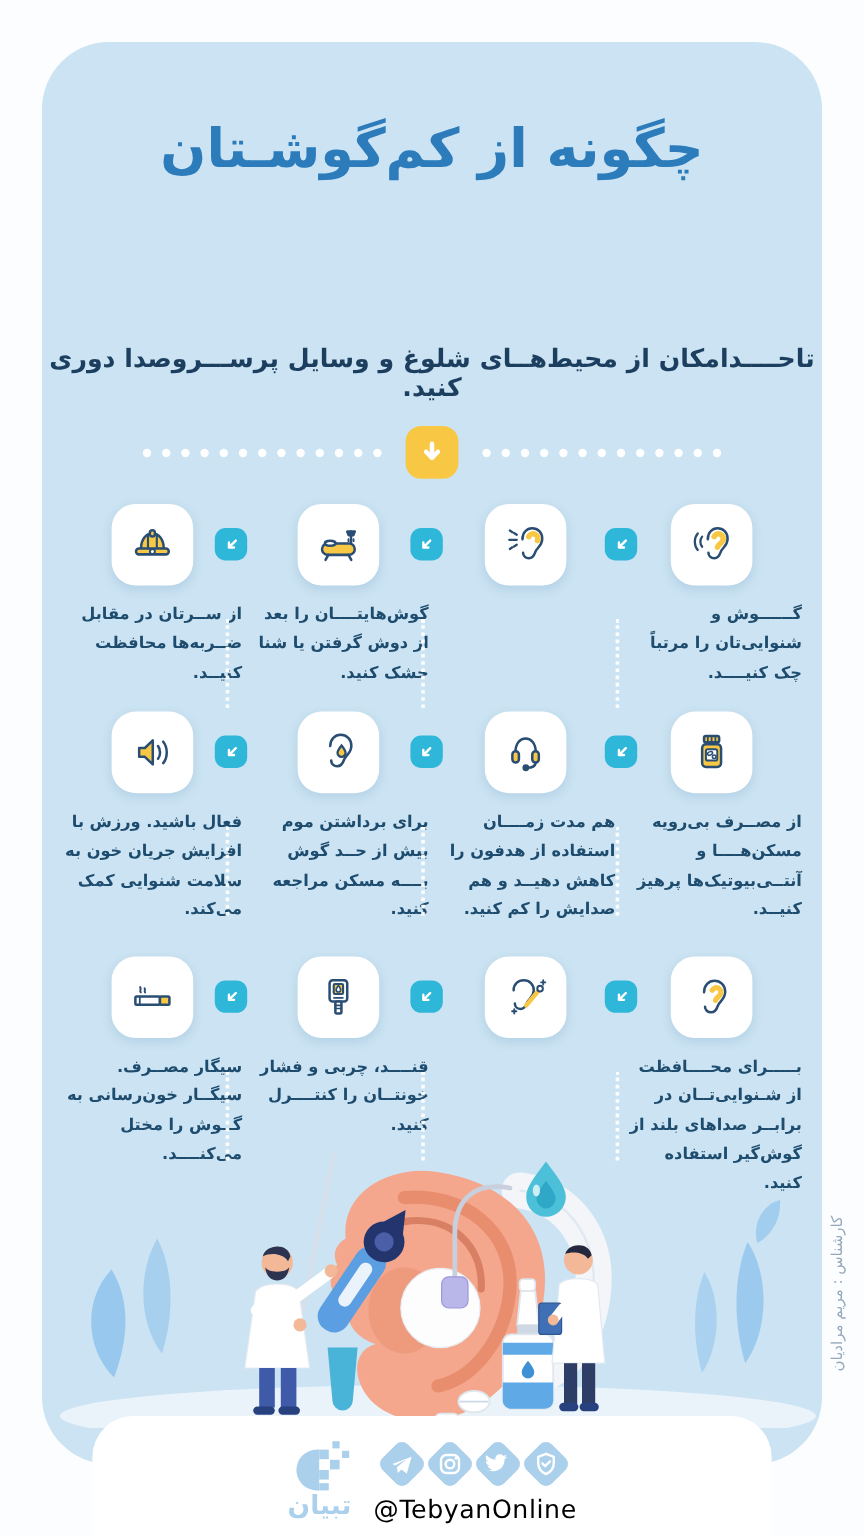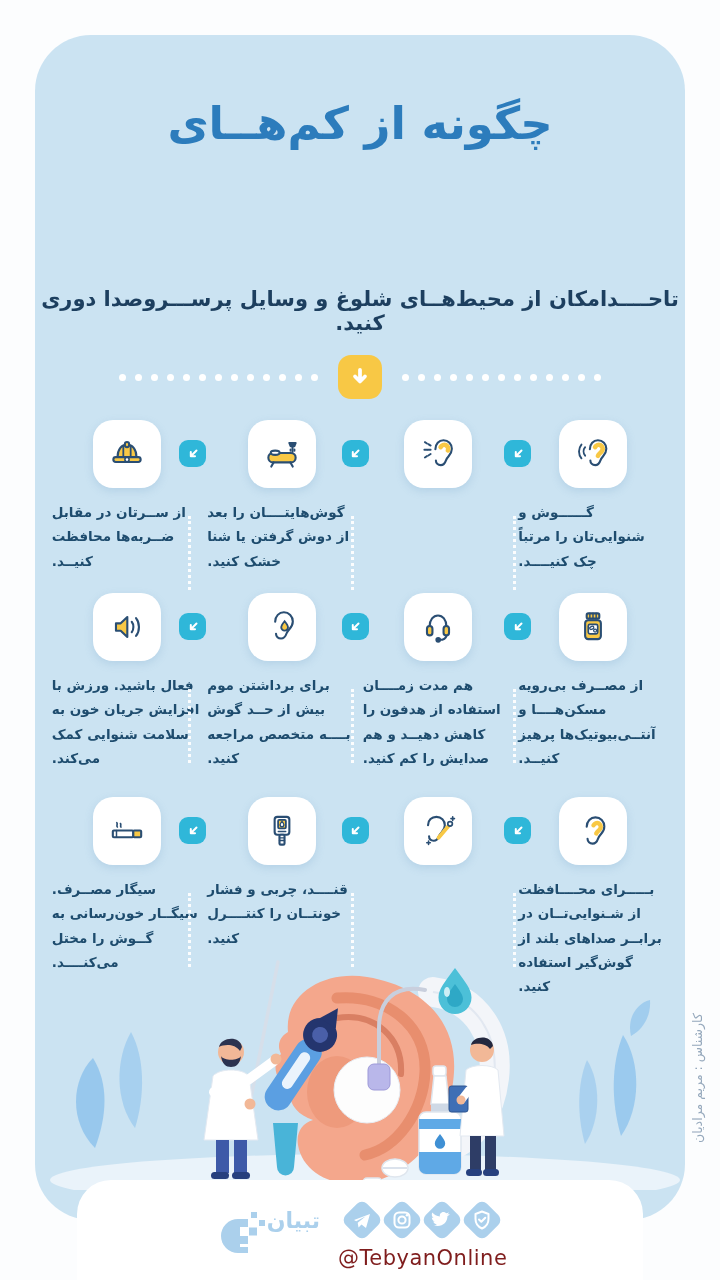--- a/index.html
+++ b/index.html
@@ -9,40 +9,40 @@
   .title{position:absolute;top:55px;left:0;width:100%;text-align:center;color:#2c7cbc;font-weight:bold;font-size:45px;line-height:1.5}
   .subtitle{position:absolute;top:252px;left:0;width:100%;text-align:center;color:#1d3f5f;font-weight:bold;font-size:21px}
   .divider{position:absolute;top:318px;left:0;width:100%;height:48px;display:flex;align-items:center;justify-content:center;gap:20px}
   .dots{display:flex;gap:9px}
   .dot{width:7px;height:7px;border-radius:50%;background:#fff}
   .arrow-box{width:44px;height:44px;border-radius:13px;background:#f8c845;display:flex;align-items:center;justify-content:center;flex:0 0 auto}
   .row{position:absolute;left:0;width:100%;display:grid;grid-template-columns:repeat(4,1fr);padding:0 14px}
   .row1{top:385px}.row2{top:558px}.row3{top:762px}
   .cell{display:flex;flex-direction:column;align-items:center}
   .tile{width:68px;height:68px;background:#fff;border-radius:20px;display:flex;align-items:center;justify-content:center;box-shadow:0 3px 8px rgba(100,150,190,.22)}
-  .cell p{margin-top:12px;width:150px;text-align:left;font-size:13.5px;font-weight:bold;color:#1e4c6e;line-height:1.8}
+  .cell p{margin-top:12px;width:150px;text-align:right;font-size:13.5px;font-weight:bold;color:#1e4c6e;line-height:1.8}
   .badge{position:absolute;top:20px;width:27px;height:27px;border-radius:9px;background:#2fb7d9;display:flex;align-items:center;justify-content:center}
   .vsep{position:absolute;top:96px;height:74px;border-right:3px dotted #ffffff;opacity:.95}
   .b1{left:22.2%}.b2{left:47.2%}.b3{left:72.2%}
   .s1{left:23.6%}.s2{left:48.6%}.s3{left:73.6%}
   .illustration{position:absolute;top:905px;left:0;width:650px;height:250px}
   .credit{position:absolute;left:590px;top:1068px;width:220px;height:20px;text-align:center;color:#95a8bc;font-size:12.5px;transform:rotate(-90deg)}
   .footer{position:absolute;left:77px;top:1180px;width:566px;height:100px;background:#ffffff;border-radius:34px 34px 0 0;display:flex;align-items:center;justify-content:center;gap:18px;direction:ltr}
-  .logo-col{display:flex;flex-direction:row;margin-top:6px}
+  .logo-col{display:flex;flex-direction:column;align-items:center;margin-top:6px}
   .logo-word{color:#abd0ec;font-weight:bold;font-size:22px;margin-top:-2px}
   .social-col{display:flex;flex-direction:column;align-items:center;margin-top:8px}
-  .handle{color:#7f1d1d;font-size:21px;margin-top:2px;letter-spacing:.5px}
+  .handle{color:#000000;font-size:21px;margin-top:2px;letter-spacing:.5px}
 </style>
 </head>
 <body>
 
 <div class="card">
 
   <div class="title">
-    <div>چگونه از کم‌هــای</div>
+    <div>چگونه از کم‌گوشـتان</div>
   </div>
 
   <div class="subtitle">تاحــــدامکان از محیط‌هــای شلوغ و وسایل پرســـروصدا دوری کنید.</div>
 
   <div class="divider">
     <span class="dots">
       <i class="dot"></i>
         <i class="dot"></i>
         <i class="dot"></i>
         <i class="dot"></i>
@@ -195,21 +195,21 @@
       <p>هم مدت زمــــان استفاده از هدفون را کاهش دهیــد و هم صدایش را کم کنید.</p>
     </div>
 
     <div class="cell">
       <span class="tile">
         <svg width="42" height="42" viewBox="0 0 40 40" fill="none" stroke="#2a4e73" stroke-width="2" stroke-linecap="round">
           <path d="M13.5 15c0-5.5 3.8-9 8.3-9 4.8 0 8.5 3.7 8.5 8.7 0 6-4.5 7.3-6 11.5-1 3-2.7 4.8-5.2 4.8-2.8 0-4.8-1.9-4.8-4.5" fill="#fff"></path>
           <path d="M22.5 14.5c2.2 2.7 3.2 4.2 3.2 5.8a3.2 3.2 0 1 1-6.4 0c0-1.6 1-3.1 3.2-5.8z" fill="#f8c845" stroke-width="1.8"></path>
         </svg>
       </span>
-      <p>برای برداشتن موم بیش از حــد گوش بــــه متخصص مراجعه کنید.</p>
+      <p>برای برداشتن موم بیش از حــد گوش بــــه مسکن مراجعه کنید.</p>
     </div>
 
     <div class="cell">
       <span class="tile">
         <svg width="42" height="42" viewBox="0 0 40 40" fill="none" stroke="#2a4e73" stroke-width="2" stroke-linecap="round" stroke-linejoin="round">
           <path d="M9.5 16.5h4.5l6.3-6v19l-6.3-6H9.5z" fill="#f8c845"></path>
           <path d="M24.5 15c2.1 2.6 2.1 7.4 0 10M28.6 11.5c3.7 4.6 3.7 12.4 0 17"></path>
         </svg>
       </span>
       <p>فعال باشید. ورزش با افزایش جریان خون به سلامت شنوایی کمک می‌کند.</p>

